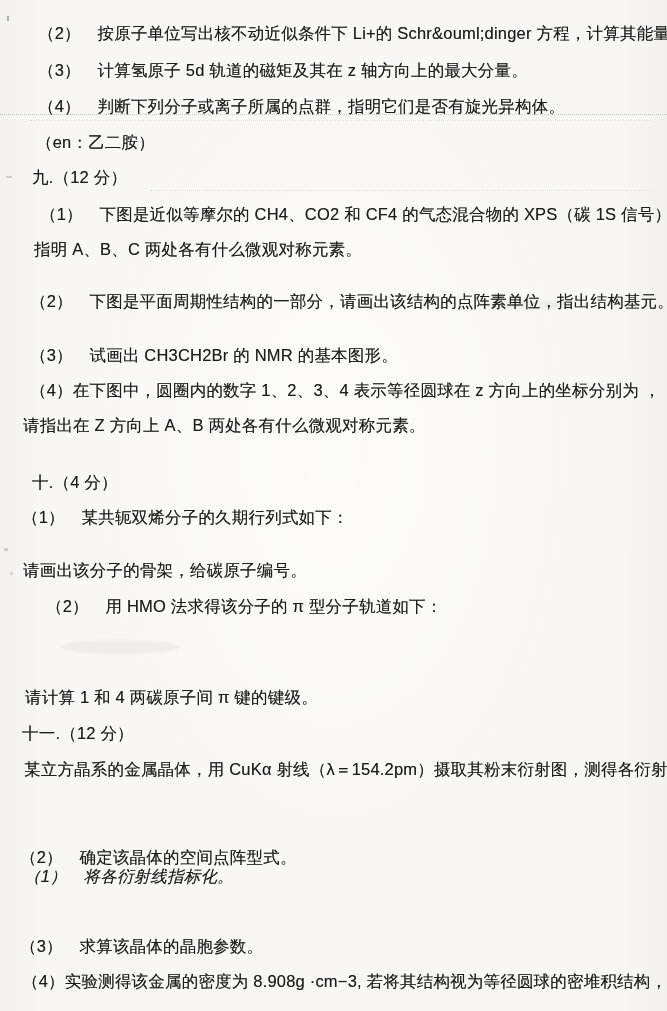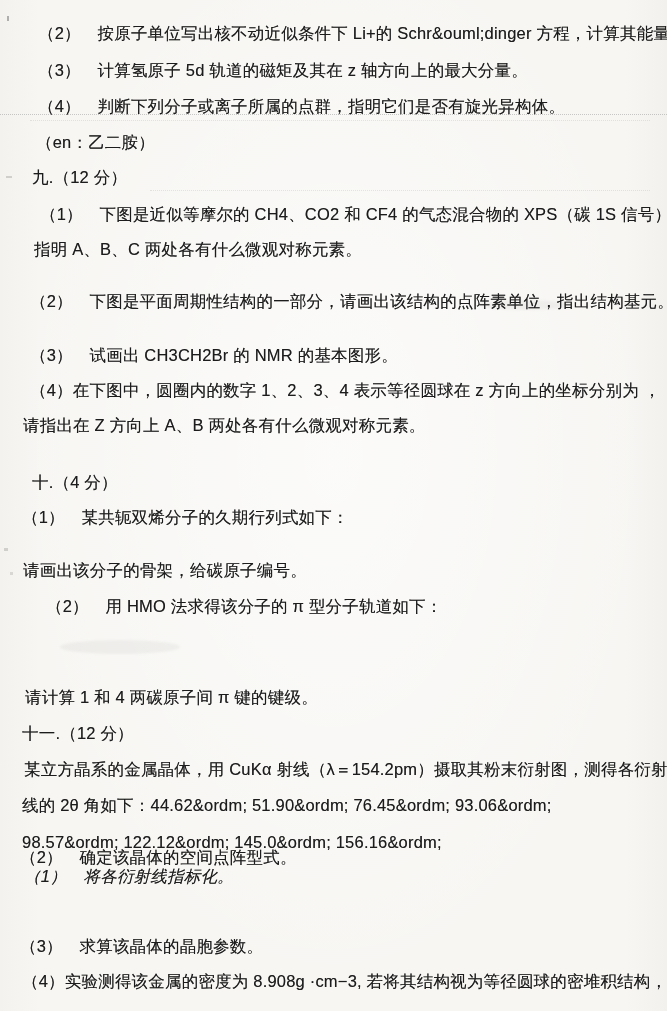--- a/index.html
+++ b/index.html
@@ -76,20 +76,18 @@
   <div class="line" style="top:415px; left:23px;">请指出在 Z 方向上 A、B 两处各有什么微观对称元素。</div>
 
   <div class="line" style="top:472px; left:32px;text-align:center;">十.（4 分）</div>
   <div class="line" style="top:507px; left:22px;">（1）　某共轭双烯分子的久期行列式如下：</div>
   <div class="line" style="top:560px; left:23px;">请画出该分子的骨架，给碳原子编号。</div>
   <div class="line" style="top:596px; left:21px;margin-left:25px;">（2）　用 HMO 法求得该分子的 π 型分子轨道如下：</div>
   <div class="line" style="top:687px; left:25px;">请计算 1 和 4 两碳原子间 π 键的键级。</div>
 
   <div class="line" style="top:723px; left:22px;">十一.（12 分）</div>
   <div class="line" style="top:759px; left:24px;">某立方晶系的金属晶体，用 CuKα 射线（λ＝154.2pm）摄取其粉末衍射图，测得各衍射</div>
-  <div class="line" style="top:795px; left:22px;">线的 2θ 角如下：44.62&amp;ordm; 51.90&amp;ordm; 76.45&amp;ordm; 93.06&amp;ordm;</div>
-  <div class="line" style="top:832px; left:22px;">98.57&amp;ordm; 122.12&amp;ordm; 145.0&amp;ordm; 156.16&amp;ordm;</div>
   <div class="line" style="top:866px; left:24px;font-style:italic;">（1）　将各衍射线指标化。</div>
   <div class="line" style="top:847px; left:20px;">（2）　确定该晶体的空间点阵型式。</div>
   <div class="line" style="top:936px; left:20px;">（3）　求算该晶体的晶胞参数。</div>
   <div class="line" style="top:971px; left:22px;">（4）实验测得该金属的密度为 8.908g ·cm−3, 若将其结构视为等径圆球的密堆积结构，</div>
 
 </div>
 
 </body></html>

